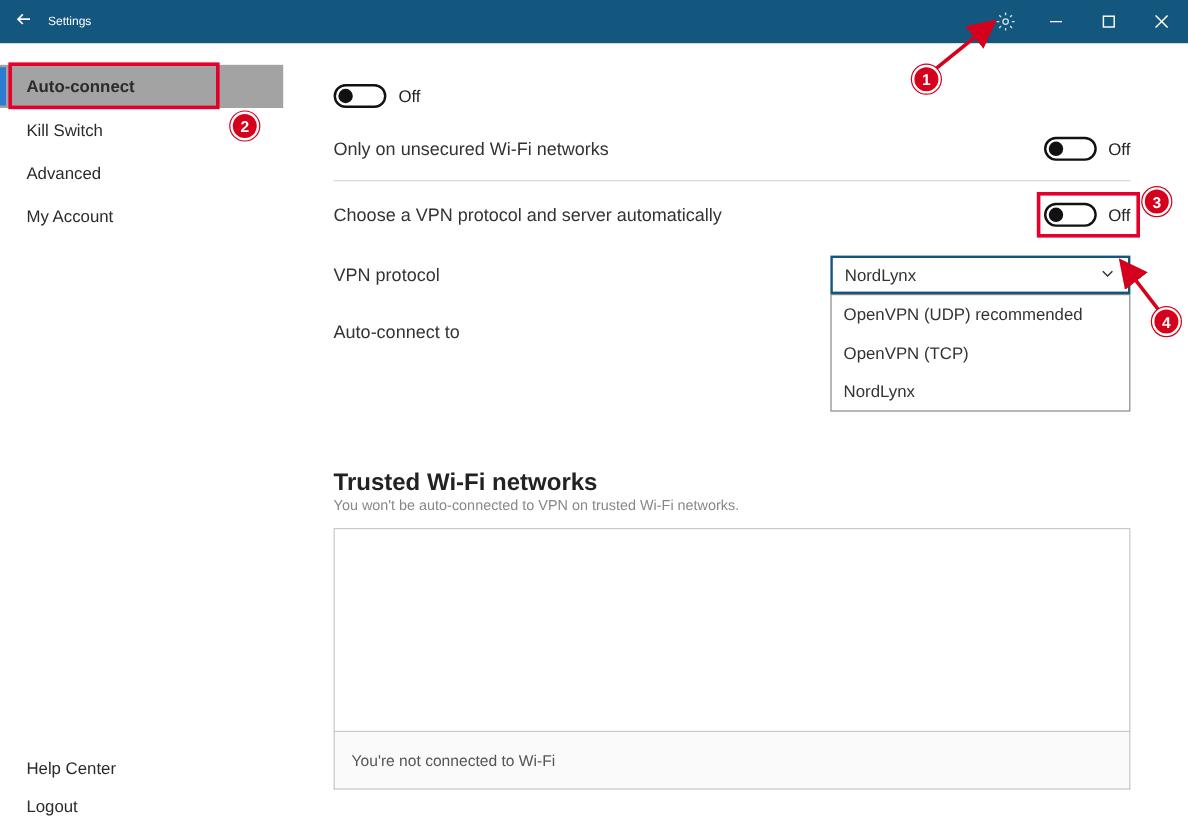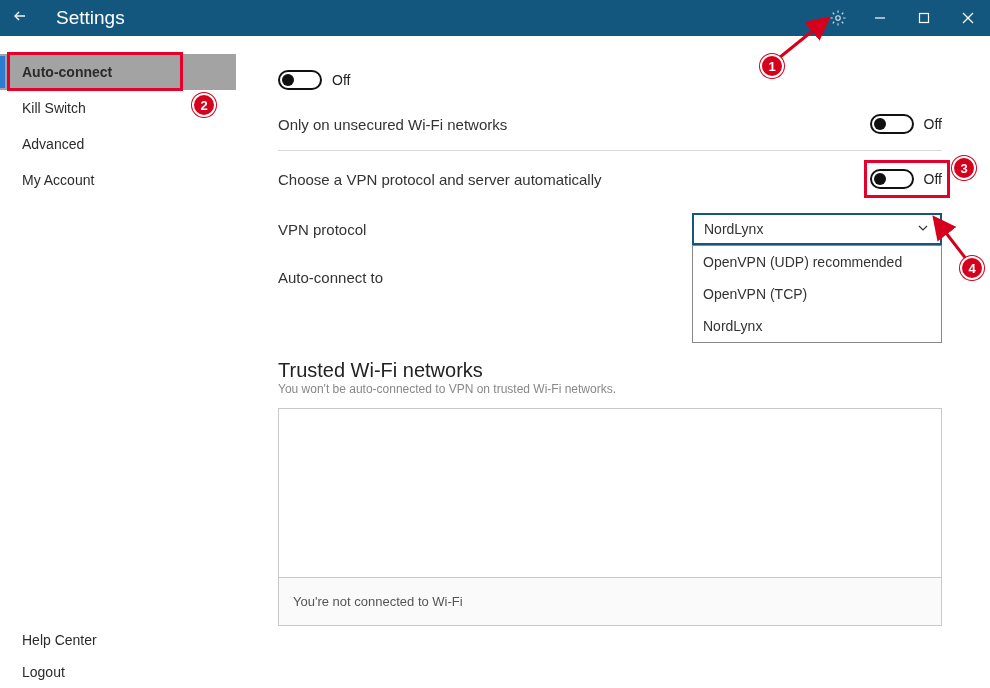--- a/index.html
+++ b/index.html
@@ -9,21 +9,21 @@
   
   .titlebar {
     height: 36px;
     background: #14577e;
     color: #fff;
     display: flex;
     align-items: center;
     position: relative;
   }
   .tb-back { width: 40px; text-align: center; font-size: 16px; cursor: pointer; }
-  .tb-title { font-size: 19px; margin-left: 16px; }
+  .tb-title { font-size: 10px; margin-left: 0; }
   .tb-spacer { flex: 1; }
   .tb-sysbtn { width: 44px; height: 36px; display: flex; align-items: center; justify-content: center; cursor: pointer; }
   .tb-sysbtn svg { stroke: #fff; fill: none; }
   .tb-gear {
     width: 40px; height: 36px;
     display: flex; align-items: center; justify-content: center;
     cursor: pointer;
   }
   .tb-gear svg { stroke: #d0e2ec; fill: none; }
 
@@ -127,21 +127,21 @@
     background: #fff;
     z-index: 5;
   }
   .dropdown-list .opt {
     padding: 8px 10px;
     font-size: 14px;
     cursor: pointer;
   }
 
   
-  .section-title { font-size: 20px; font-weight: 400; color: #222; margin-top: 60px; }
+  .section-title { font-size: 20px; font-weight: 700; color: #222; margin-top: 92px; }
   .section-sub { font-size: 12px; color: #888; margin-top: 0; margin-bottom: 12px; }
 
   .trusted-box {
     border: 1px solid #c8c8c8;
     height: 170px;
   }
   .not-connected {
     border: 1px solid #c8c8c8;
     border-top: 0;
     padding: 16px 14px;

